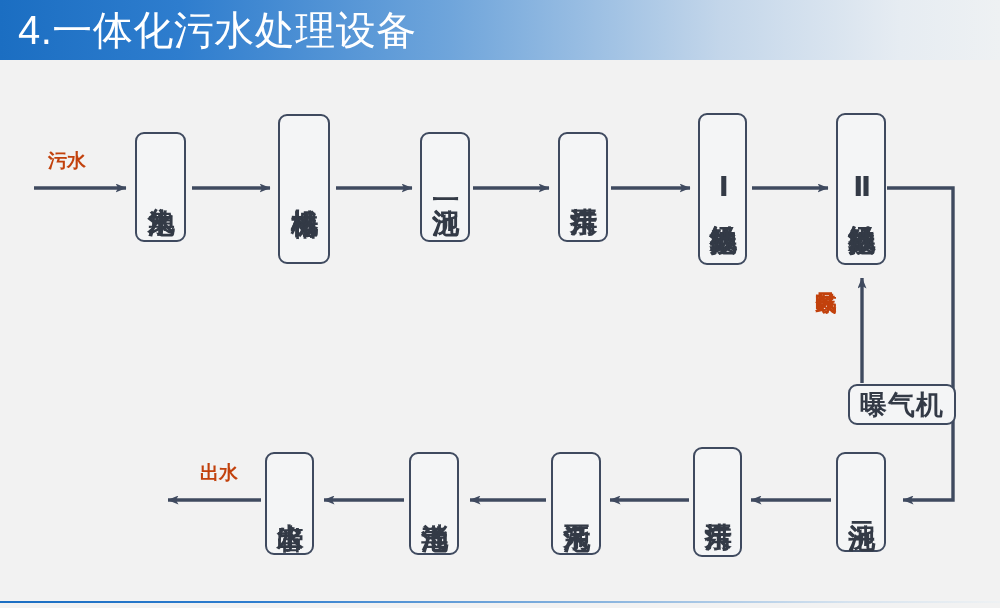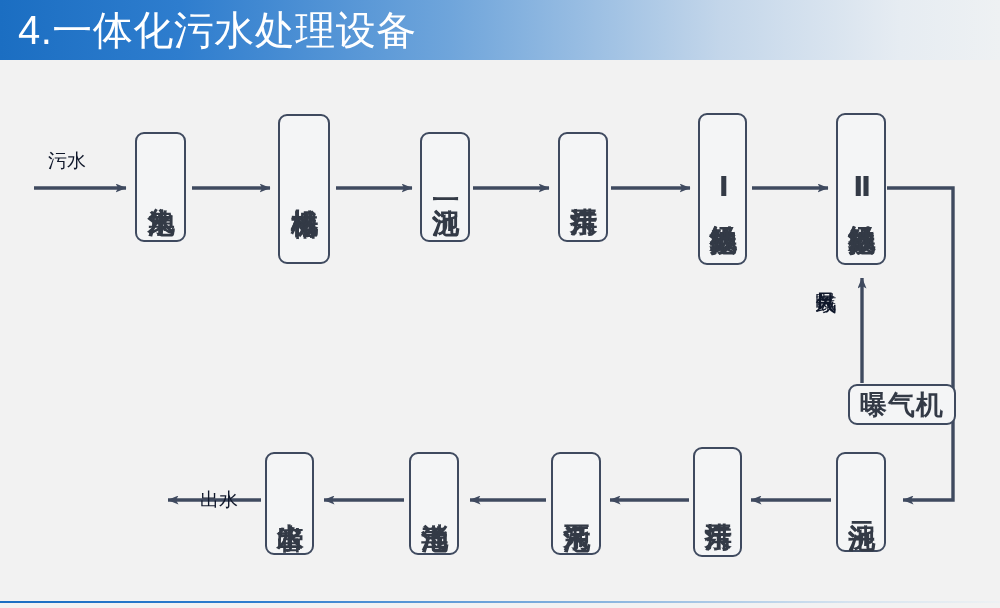--- a/index.html
+++ b/index.html
@@ -51,23 +51,23 @@
     line-height:1.02;
   }
   .node.horiz{
     font-size:27px;
     letter-spacing:1px;
     margin-left:38px;
   }
   
   .flabel{
     position:absolute;
-    color:#0f172a;
+    color:#c2410c;
     font-size:19px;
-    font-weight:400;
+    font-weight:700;
     white-space:nowrap;
   }
   .flabel.vert{
     writing-mode:vertical-rl;
     text-orientation:upright;
     line-height:1.0;
     letter-spacing:0px;
     font-size:21px;
   }
 </style>
@@ -109,21 +109,21 @@
     <line x1="831" y1="500" x2="751" y2="500" marker-end="url(#ah-l)"></line>
     <line x1="689" y1="500" x2="610" y2="500" marker-end="url(#ah-l)"></line>
     <line x1="546" y1="500" x2="470" y2="500" marker-end="url(#ah-l)"></line>
     <line x1="404" y1="500" x2="324" y2="500" marker-end="url(#ah-l)"></line>
     <line x1="261" y1="500" x2="168" y2="500" marker-end="url(#ah-l)"></line>
   </g>
 </svg>
 
 <div class="flabel" style="left:48px;top:148px;">污水</div>
 
-<div class="flabel" style="left:200px;top:487px;">出水</div>
+<div class="flabel" style="left:200px;top:460px;">出水</div>
 
 <div class="flabel vert" style="left:816px;top:276px;height:100px;">鼓风曝气</div>
 
 <div class="node vert" style="left:135px;top:132px;width:51px;height:110px;">集水池</div>
 
 <div class="node vert" style="left:278px;top:114px;width:52px;height:150px;">机械栅格</div>
 
 <div class="node vert" style="left:420px;top:132px;width:50px;height:110px;">一沉池</div>
 
 <div class="node vert" style="left:558px;top:132px;width:50px;height:110px;">排污泵</div>

